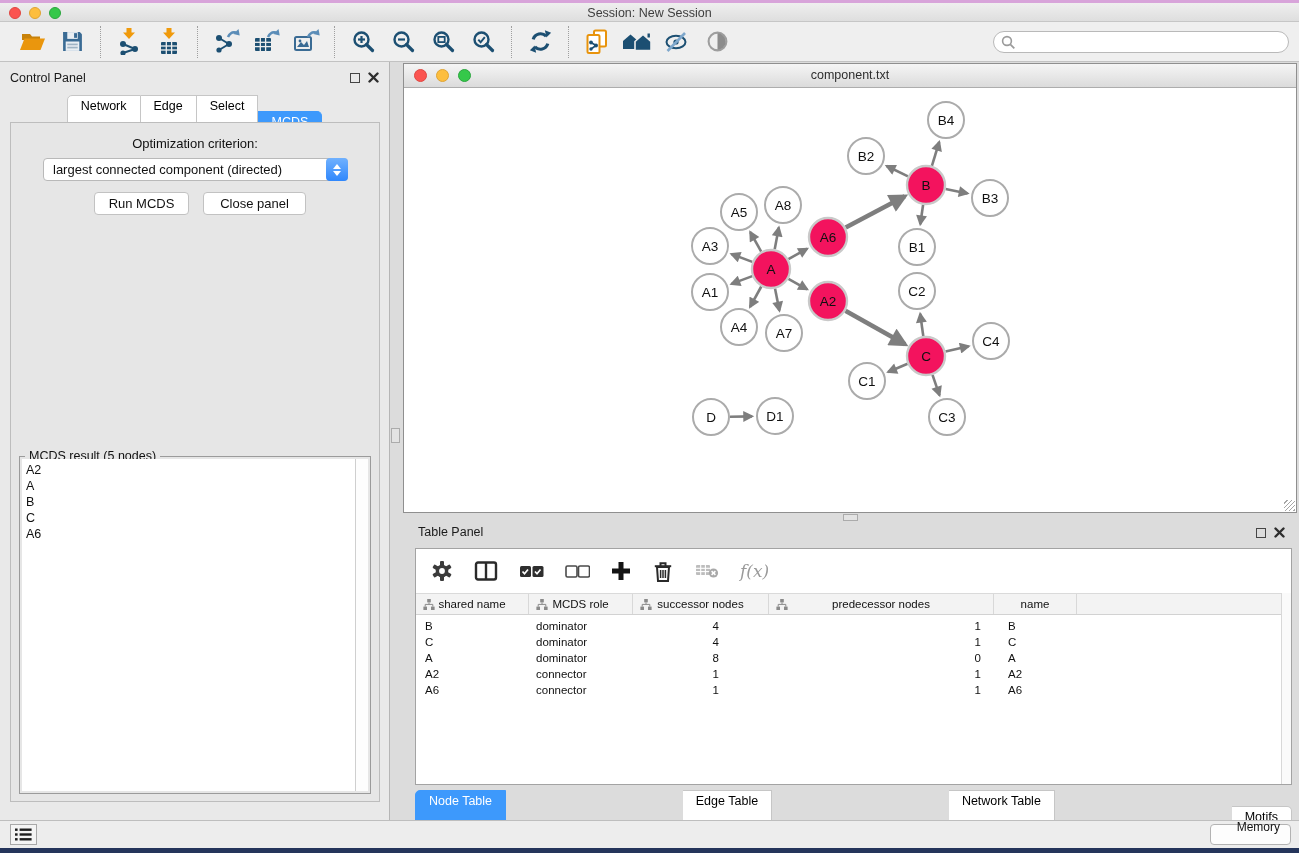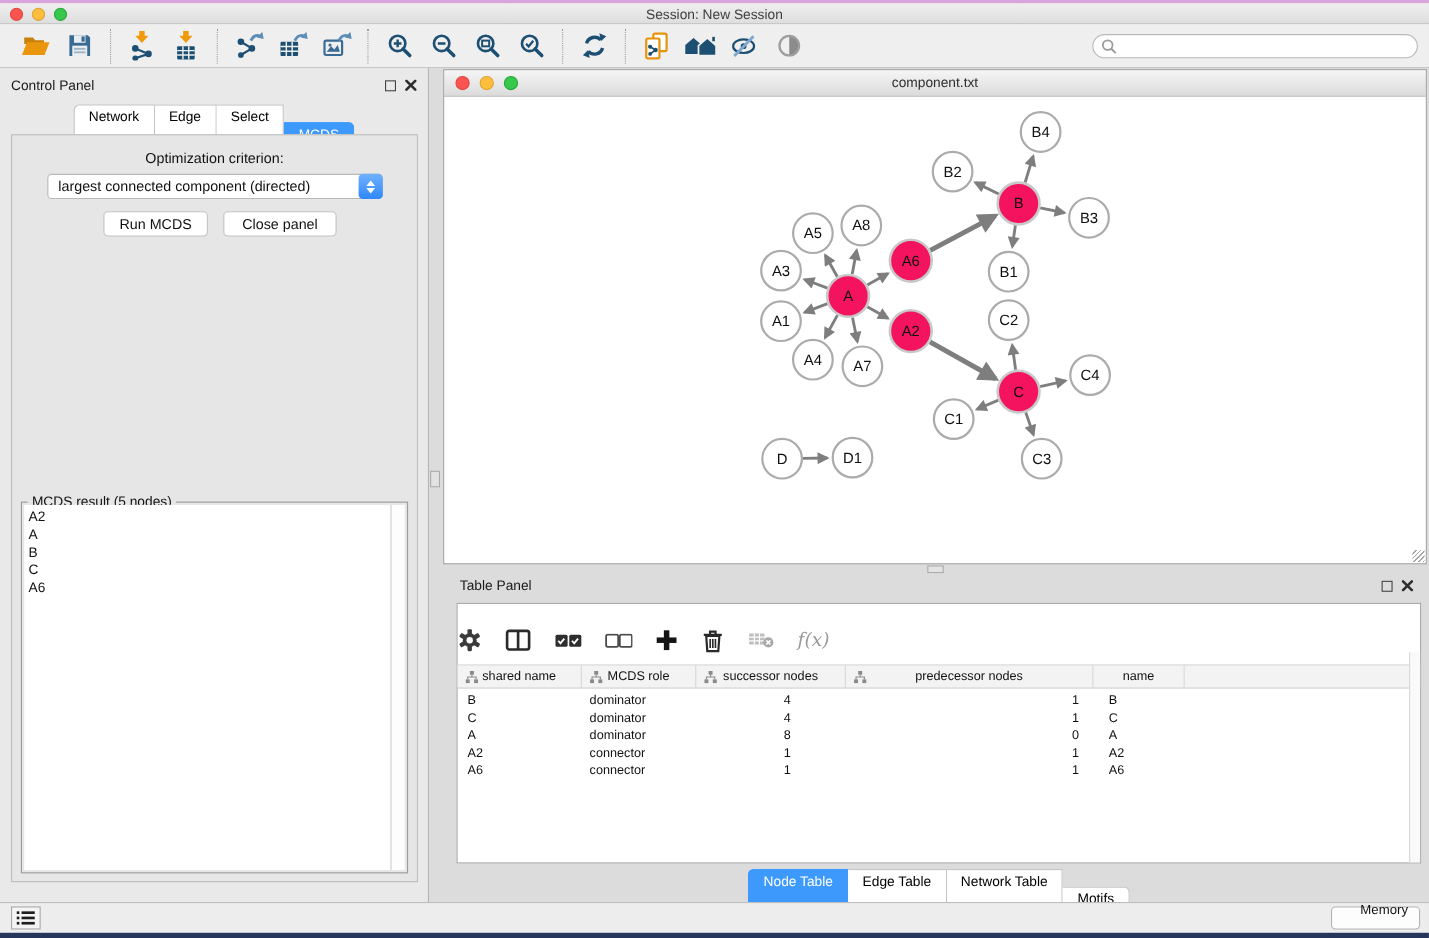--- a/index.html
+++ b/index.html
@@ -66,35 +66,35 @@
   #graph-svg text { font-family:"Liberation Sans",sans-serif; font-size:13.5px; fill:#101010; }
   #nw-resize { position:absolute; right:1px; bottom:1px; width:11px; height:11px; background:repeating-linear-gradient(135deg, transparent 0 2px, #A6A6A6 2px 3px); }
   .split-handle { position:absolute; background:#E3E3E3; border:1px solid #ABABAB; }
   #v-handle { left:391px; top:428px; width:9px; height:15px; }
   #h-handle { left:843px; top:514px; width:15px; height:7px; }
 
   
   #tp-head { position:absolute; left:418px; top:525px; }
   #tp-btns { position:absolute; left:1256px; top:527px; }
   #tp-box { position:absolute; left:415px; top:548px; width:877px; height:237px; background:#FFF; border:1px solid #A3A3A3; }
-  #tp-toolbar { height:44px; display:flex; align-items:center; gap:21px;margin-top:11px; }
+  #tp-toolbar { height:44px; display:flex; align-items:center; padding-left:15px; gap:21px; }
   .tp-icon { display:flex; align-items:center; justify-content:center; cursor:default; }
   .fx { font-family:"DejaVu Serif",serif; font-style:italic; color:#9A9A9A; font-size:17px; }
   #tp-header { display:flex; height:22px; background:#F3F3F3; border-top:1px solid #DADADA; border-bottom:1px solid #D2D2D2; font-size:11.5px; }
   .hc { position:relative; border-right:1px solid #D8D8D8; display:flex; align-items:center; justify-content:center; color:#111; }
   .hc svg { position:absolute; left:7px; top:5px; }
   .w0{width:113px} .w1{width:104px} .w2{width:136px} .w3{width:225px} .w4{width:83px}
   #tp-rows { padding-top:3px; }
   .t-row { display:flex; height:16px; font-size:11.5px; align-items:center; }
   .tc0{width:113px; padding-left:9px} .tc1{width:104px; padding-left:7px}
   .tc2{width:136px; text-align:right; padding-right:50px}
   .tc3{width:225px; text-align:right; padding-right:13px}
   .tc4{width:83px; padding-left:14px}
   #tp-scroll { position:absolute; right:0; top:44px; bottom:0; width:10px; background:#FAFAFA; border-left:1px solid #D8D8D8; }
-  #tp-tabs { position:absolute; left:415px; top:790px; width:877px; }
+  #tp-tabs { position:absolute; left:415px; top:790px; width:877px;justify-content:space-between; }
 
   
   #status-bar { position:absolute; left:0; top:820px; width:100%; height:28px; background:#EDEDED; border-top:1px solid #BEBEBE; }
   #list-btn { position:absolute; left:10px; top:3px; width:27px; height:21px; border:1px solid #A8A8A8; background:#F4F4F4; display:flex; align-items:center; justify-content:center; }
   #memory-btn { position:absolute; right:8px; top:3px; height:21px; border:1px solid #B3B3B3; border-radius:4px; background:#FDFDFD; display:flex; align-items:center; gap:6px; padding:0 10px 16px 8px; font-size:12px; }
   .mem-dot { width:12px; height:12px; border-radius:50%; }
 </style>
 </head>
 <body>
 

